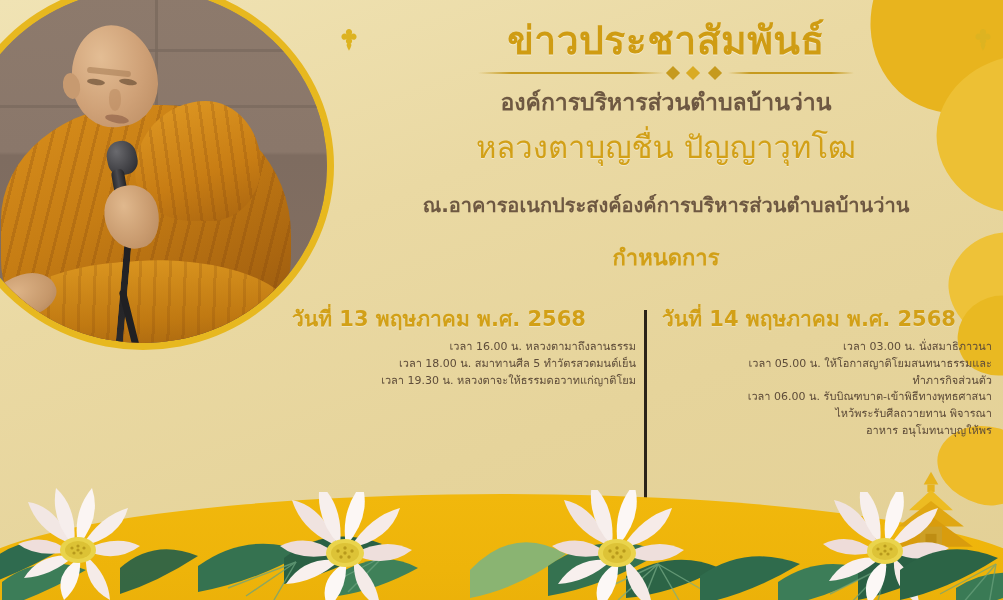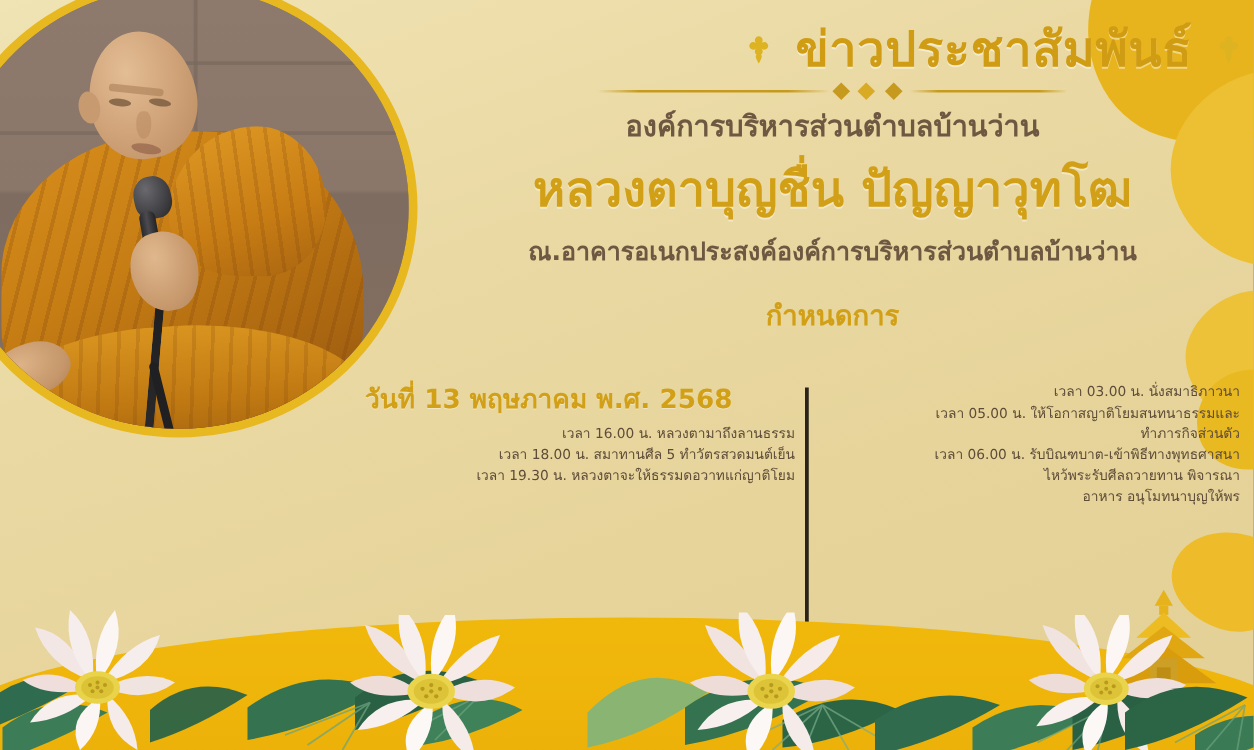--- a/index.html
+++ b/index.html
@@ -190,21 +190,21 @@
   .header {
     position: absolute;
     left: 336px;
     top: 18px;
     width: 660px;
     text-align: center;
   }
   .title-row {
     display: flex;
     align-items: center;
-    justify-content: flex-end;
+    justify-content: space-between;
     gap: 16px;
   }
   .title-main {
     font-size: 39px;
     font-weight: 700;
     color: #cf9c13;
     letter-spacing: .5px;
     line-height: 1.18;
     text-shadow: 0 1px 0 rgba(255,255,255,.45);
     white-space: nowrap;
@@ -242,28 +242,28 @@
   }
   .sub2 {
     margin-top: 9px;
     font-size: 22px;
     font-weight: 700;
     color: #6e5842;
     line-height: 1.5;
   }
   .monk-name {
     margin-top: 6px;
-    font-size: 39px;
-    font-weight: 700;
+    font-size: 31px;
+    font-weight: 400;
     color: #d2a017;
     line-height: 1.4;
     text-shadow: 0 1px 0 rgba(255,255,255,.4);
   }
   .venue {
-    margin-top: 7px;
+    margin-top: 22px;
     font-size: 20px;
     font-weight: 700;
     color: #6e5842;
     line-height: 1.45;
   }
   .agenda-word {
     margin-top: 24px;
     font-size: 22px;
     font-weight: 700;
     color: #d2a017;
@@ -430,20 +430,21 @@
     <div class="col-left">
       <div class="day-title">วันที่ 13 พฤษภาคม พ.ศ. 2568</div>
       <div class="evt">เวลา 16.00 น. หลวงตามาถึงลานธรรม</div>
       <div class="evt">เวลา 18.00 น. สมาทานศีล 5 ทำวัตรสวดมนต์เย็น</div>
       <div class="evt">เวลา 19.30 น. หลวงตาจะให้ธรรมดอวาทแก่ญาติโยม</div>
     </div>
 
     <div class="col-div"></div>
 
     <div class="col-right">
+      <div class="day-title">วันที่ 14 พฤษภาคม พ.ศ. 2568</div>
       <div class="evt">เวลา 03.00 น. นั่งสมาธิภาวนา</div>
       <div class="evt wrapline">
         <span>เวลา 05.00 น. ให้โอกาสญาติโยมสนทนาธรรมและ</span>
         <span class="cont">ทำภารกิจส่วนตัว</span>
       </div>
       <div class="evt wrapline">
         <span>เวลา 06.00 น. รับบิณฑบาต-เข้าพิธีทางพุทธศาสนา</span>
         <span class="cont">ไหว้พระรับศีลถวายทาน พิจารณา</span>
         <span class="cont">อาหาร อนุโมทนาบุญให้พร</span>
       </div>

